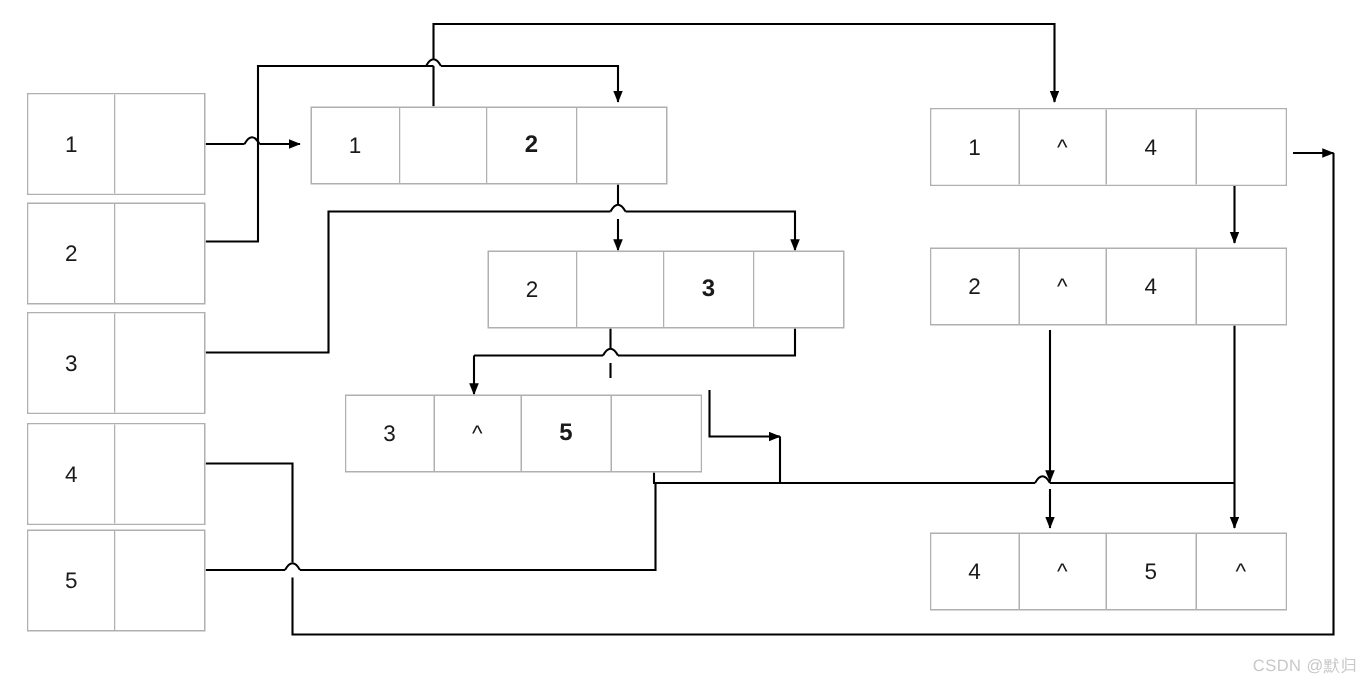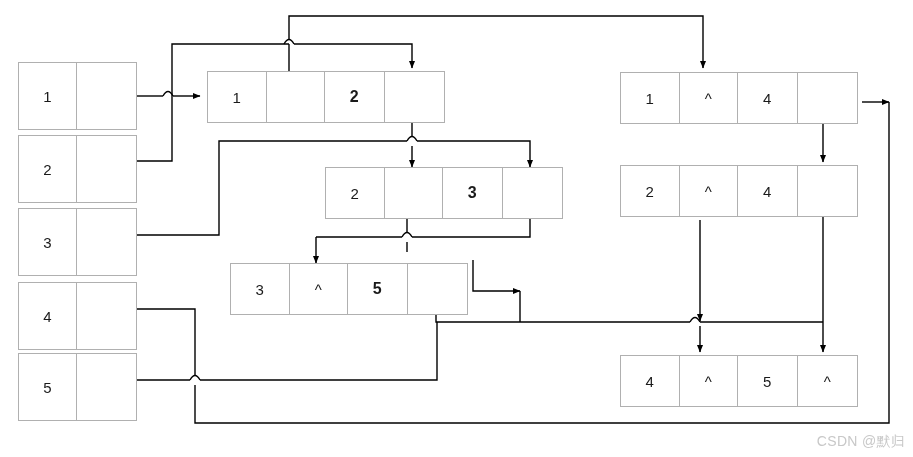--- a/index.html
+++ b/index.html
@@ -51,21 +51,21 @@
     font-weight: bold;
     font-size: 16px;
   }
   .cell.caret {
     font-size: 15px;
   }
   .watermark {
     position: absolute;
     right: 8px;
     bottom: 6px;
-    font-size: 14px;
+    font-size: 11px;
     color: #c8c8c8;
     font-family: "Liberation Sans", sans-serif;
     letter-spacing: 0.3px;
     z-index: 9;
   }
 </style>
 </head>
 <body>
 
 <div id="canvas">

